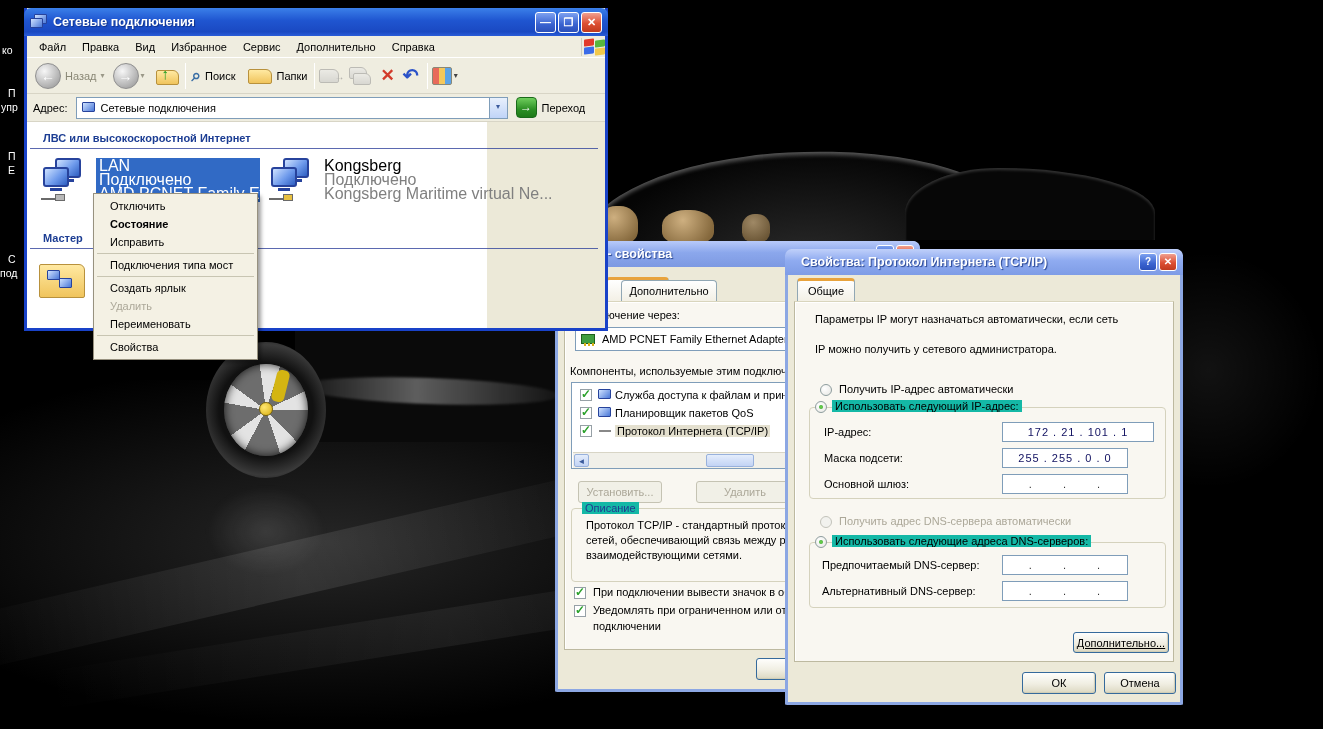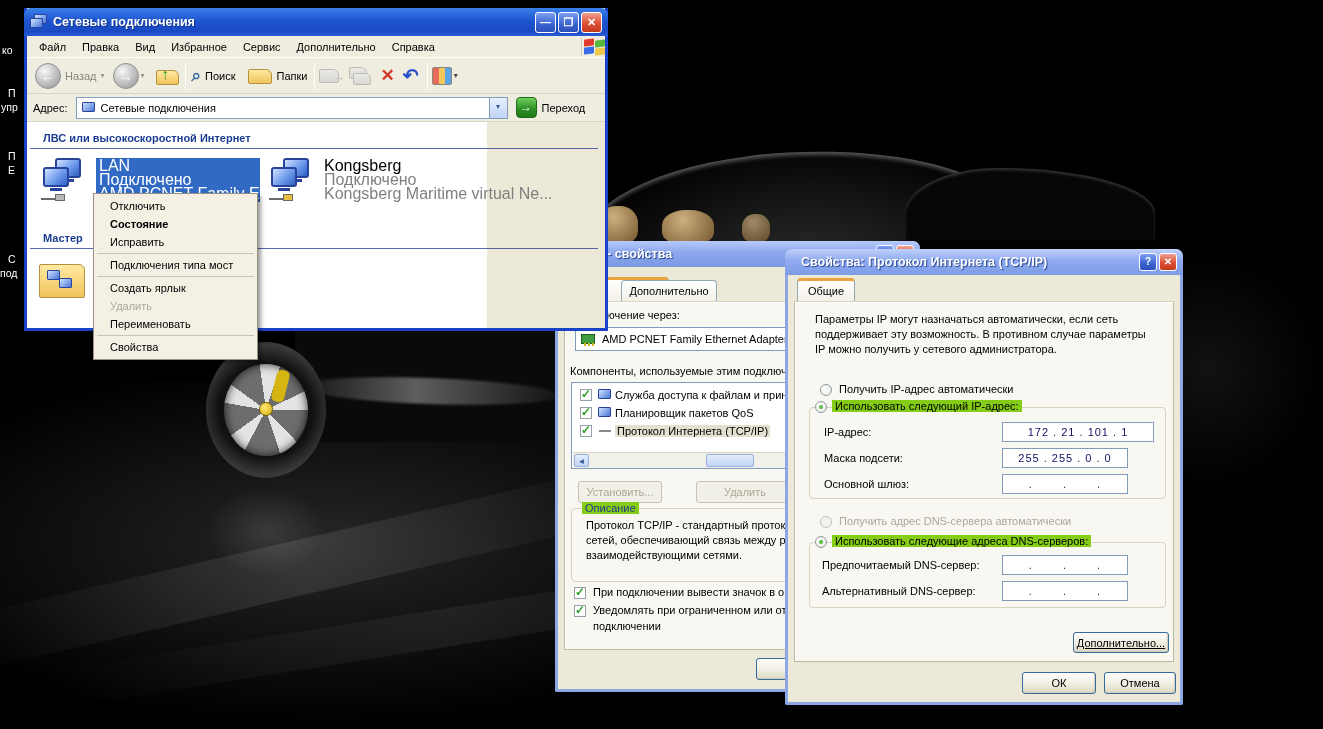--- a/index.html
+++ b/index.html
@@ -103,21 +103,21 @@
   .tabpage { background:#f9f7f1; border:1px solid #bdb9a0; border-top:1px solid #d9d5bd; box-shadow:inset 1px 1px 0 #fff; }
   .tab { background:linear-gradient(180deg,#fff,#f2efe4); border:1px solid #91a7b4; border-bottom:none;
     border-radius:4px 4px 0 0; font-size:11px; text-align:center; padding-top:4px; }
   .tab.active { border-top:3px solid #e8a33d; }
   .lbl { font-size:11px; color:#000; white-space:nowrap; }
   .field { background:#fff; border:1px solid #7f9db9; }
   .xp-btn { border:1px solid #356a9c; border-radius:3px; font-size:11px; text-align:center; color:#000;
     background:linear-gradient(180deg,#fefefc 0%,#f0eee2 55%,#dcd8c2 100%); box-shadow:inset -1px -1px 1px #cfccb6; }
   .xp-btn.disabled { border-color:#c5c3b3; color:#aca899; background:#f1f0e7; box-shadow:none; }
   .gbox { border:1px solid #d5d2bd; border-radius:4px; }
-  .gcap { position:absolute; font-size:11px; background:#84cc16; padding:0 3px; white-space:nowrap; }
+  .gcap { position:absolute; font-size:11px; background:#14b8a6; padding:0 3px; white-space:nowrap; }
   .radio { position:absolute; width:12px; height:12px; border-radius:50%; border:1px solid #8e9d9e;
     background:radial-gradient(circle at 35% 35%, #fff, #e6e6e2); }
   .radio.sel::after { content:''; position:absolute; left:3px; top:3px; width:4px; height:4px; border-radius:50%;
     background:radial-gradient(#74d84e,#2e9e2e); }
   .radio.dis { border-color:#c3c3ba; background:#f2f2ee; }
   .chk { position:absolute; width:12px; height:12px; border:1px solid #96a0a6; background:#fff; }
   .chk .mark { position:absolute; left:0px; top:-3px; color:#2ba12b; font-weight:bold; font-size:12px; }
   .ipval { font-size:11px; color:#101060; text-align:center; line-height:18px; letter-spacing:1px; }
   .ipval.empty { word-spacing:26px; color:#333; }
   .mini-mon { position:absolute; width:13px; height:10px; border:1px solid #27439c; border-radius:1px;
@@ -377,21 +377,20 @@
       <span class="title-text" style="margin-left:10px;">Свойства: Протокол Интернета (TCP/IP)</span>
       <span style="flex:1"></span>
       <span class="cap-btn cap-sm cap-blue">?</span>
       <span class="cap-btn cap-sm cap-red">✕</span>
     </div>
 
     <div class="abs tab active" style="left:9px;top:29px;width:58px;height:24px;">Общие</div>
     <div class="abs tabpage" style="left:6px;top:52px;width:380px;height:361px;">
 
       <div class="lbl" style="position:absolute;left:20px;top:11px;">Параметры IP могут назначаться автоматически, если сеть</div>
-      <div class="lbl" style="position:absolute;left:20px;top:26px;">поддерживает эту возможность. В противном случае параметры</div>
       <div class="lbl" style="position:absolute;left:20px;top:41px;">IP можно получить у сетевого администратора.</div>
 
       <span class="radio" style="left:25px;top:82px;"></span>
       <span class="lbl" style="position:absolute;left:44px;top:81px;">Получить IP-адрес автоматически</span>
 
       <div class="abs gbox" style="left:14px;top:105px;width:357px;height:92px;">
         <span class="radio sel" style="left:5px;top:-7px;background-color:#f9f7f1;"></span>
         <span class="gcap" style="left:22px;top:-8px;">Использовать следующий IP-адрес:</span>
         <span class="lbl" style="position:absolute;left:14px;top:18px;">IP-адрес:</span>
         <span class="field ipval abs" style="left:192px;top:14px;width:152px;height:20px;">172 . 21 . 101 . 1</span>

